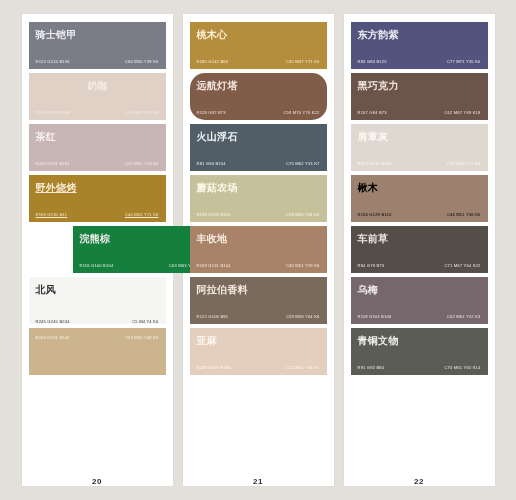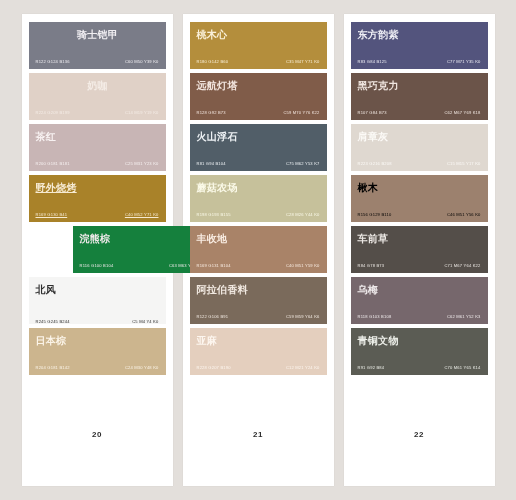--- a/index.html
+++ b/index.html
@@ -70,37 +70,37 @@
     letter-spacing: 0.18px;
     white-space: nowrap;
     font-family: "Liberation Sans", "DejaVu Sans", sans-serif;
   }
   .card-footer {
     width: 100%;
     flex: 1;
     background: #ffffff;
     display: flex;
     justify-content: center;
-    align-items: center;
+    align-items: flex-end;
     padding-top: 7px;
   }
   .page-num {
     font-size: 8px;
     font-weight: bold;
     color: #2c2c2c;
     letter-spacing: 0.5px;
   }
 </style>
 </head>
 <body style="background: rgb(227, 223, 219);">
 
 <div class="page">
   <div class="card">
     <div class="swatch-list">
-        <div class="swatch" style="background: rgb(122, 124, 136); color: rgb(240, 238, 242); text-align: center;">
+        <div class="swatch" style="background: rgb(122, 124, 136); color: rgb(240, 238, 242);">
           <div class="sw-name">骑士铠甲</div>
           <div class="sw-codes">
             <span class="sw-rgb">R122 G124 B136</span>
             <span class="sw-cmyk">C60 M50 Y39 K0</span>
           </div>
         </div>
         <div class="swatch" style="background: rgb(224, 209, 199); color: rgb(244, 236, 230); text-align: center;">
           <div class="sw-name">奶咖</div>
           <div class="sw-codes">
             <span class="sw-rgb">R224 G209 B199</span>
@@ -129,41 +129,40 @@
           </div>
         </div>
         <div class="swatch" style="background: rgb(245, 245, 244); color: rgb(47, 47, 47); gap: 24px;">
           <div class="sw-name">北风</div>
           <div class="sw-codes">
             <span class="sw-rgb">R245 G245 B244</span>
             <span class="sw-cmyk">C5  M4  Y4  K0</span>
           </div>
         </div>
         <div class="swatch" style="background: rgb(204, 181, 142); color: rgb(251, 244, 232);">
-          <div class="sw-name">日本棕</div>
           <div class="sw-codes">
             <span class="sw-rgb">R204 G181 B142</span>
             <span class="sw-cmyk">C24 M30 Y48 K0</span>
           </div>
         </div>
       </div>
     <div class="card-footer">
       <span class="page-num">20</span>
     </div>
   </div>
   <div class="card">
     <div class="swatch-list">
         <div class="swatch" style="background: rgb(180, 142, 60); color: rgb(250, 240, 216);">
           <div class="sw-name">桃木心</div>
           <div class="sw-codes">
             <span class="sw-rgb">R180 G142 B60</span>
             <span class="sw-cmyk">C35 M47 Y71 K0</span>
           </div>
         </div>
-        <div class="swatch" style="background: rgb(128, 92, 73); color: rgb(242, 229, 222);">
+        <div class="swatch" style="background: rgb(128, 92, 73); color: rgb(242, 229, 222); border-radius: 15px;">
           <div class="sw-name">远航灯塔</div>
           <div class="sw-codes">
             <span class="sw-rgb">R128 G92 B73</span>
             <span class="sw-cmyk">C59 M70 Y76 K22</span>
           </div>
         </div>
         <div class="swatch" style="background: rgb(81, 94, 104); color: rgb(238, 242, 245);">
           <div class="sw-name">火山浮石</div>
           <div class="sw-codes">
             <span class="sw-rgb">R81 G94 B104</span>

